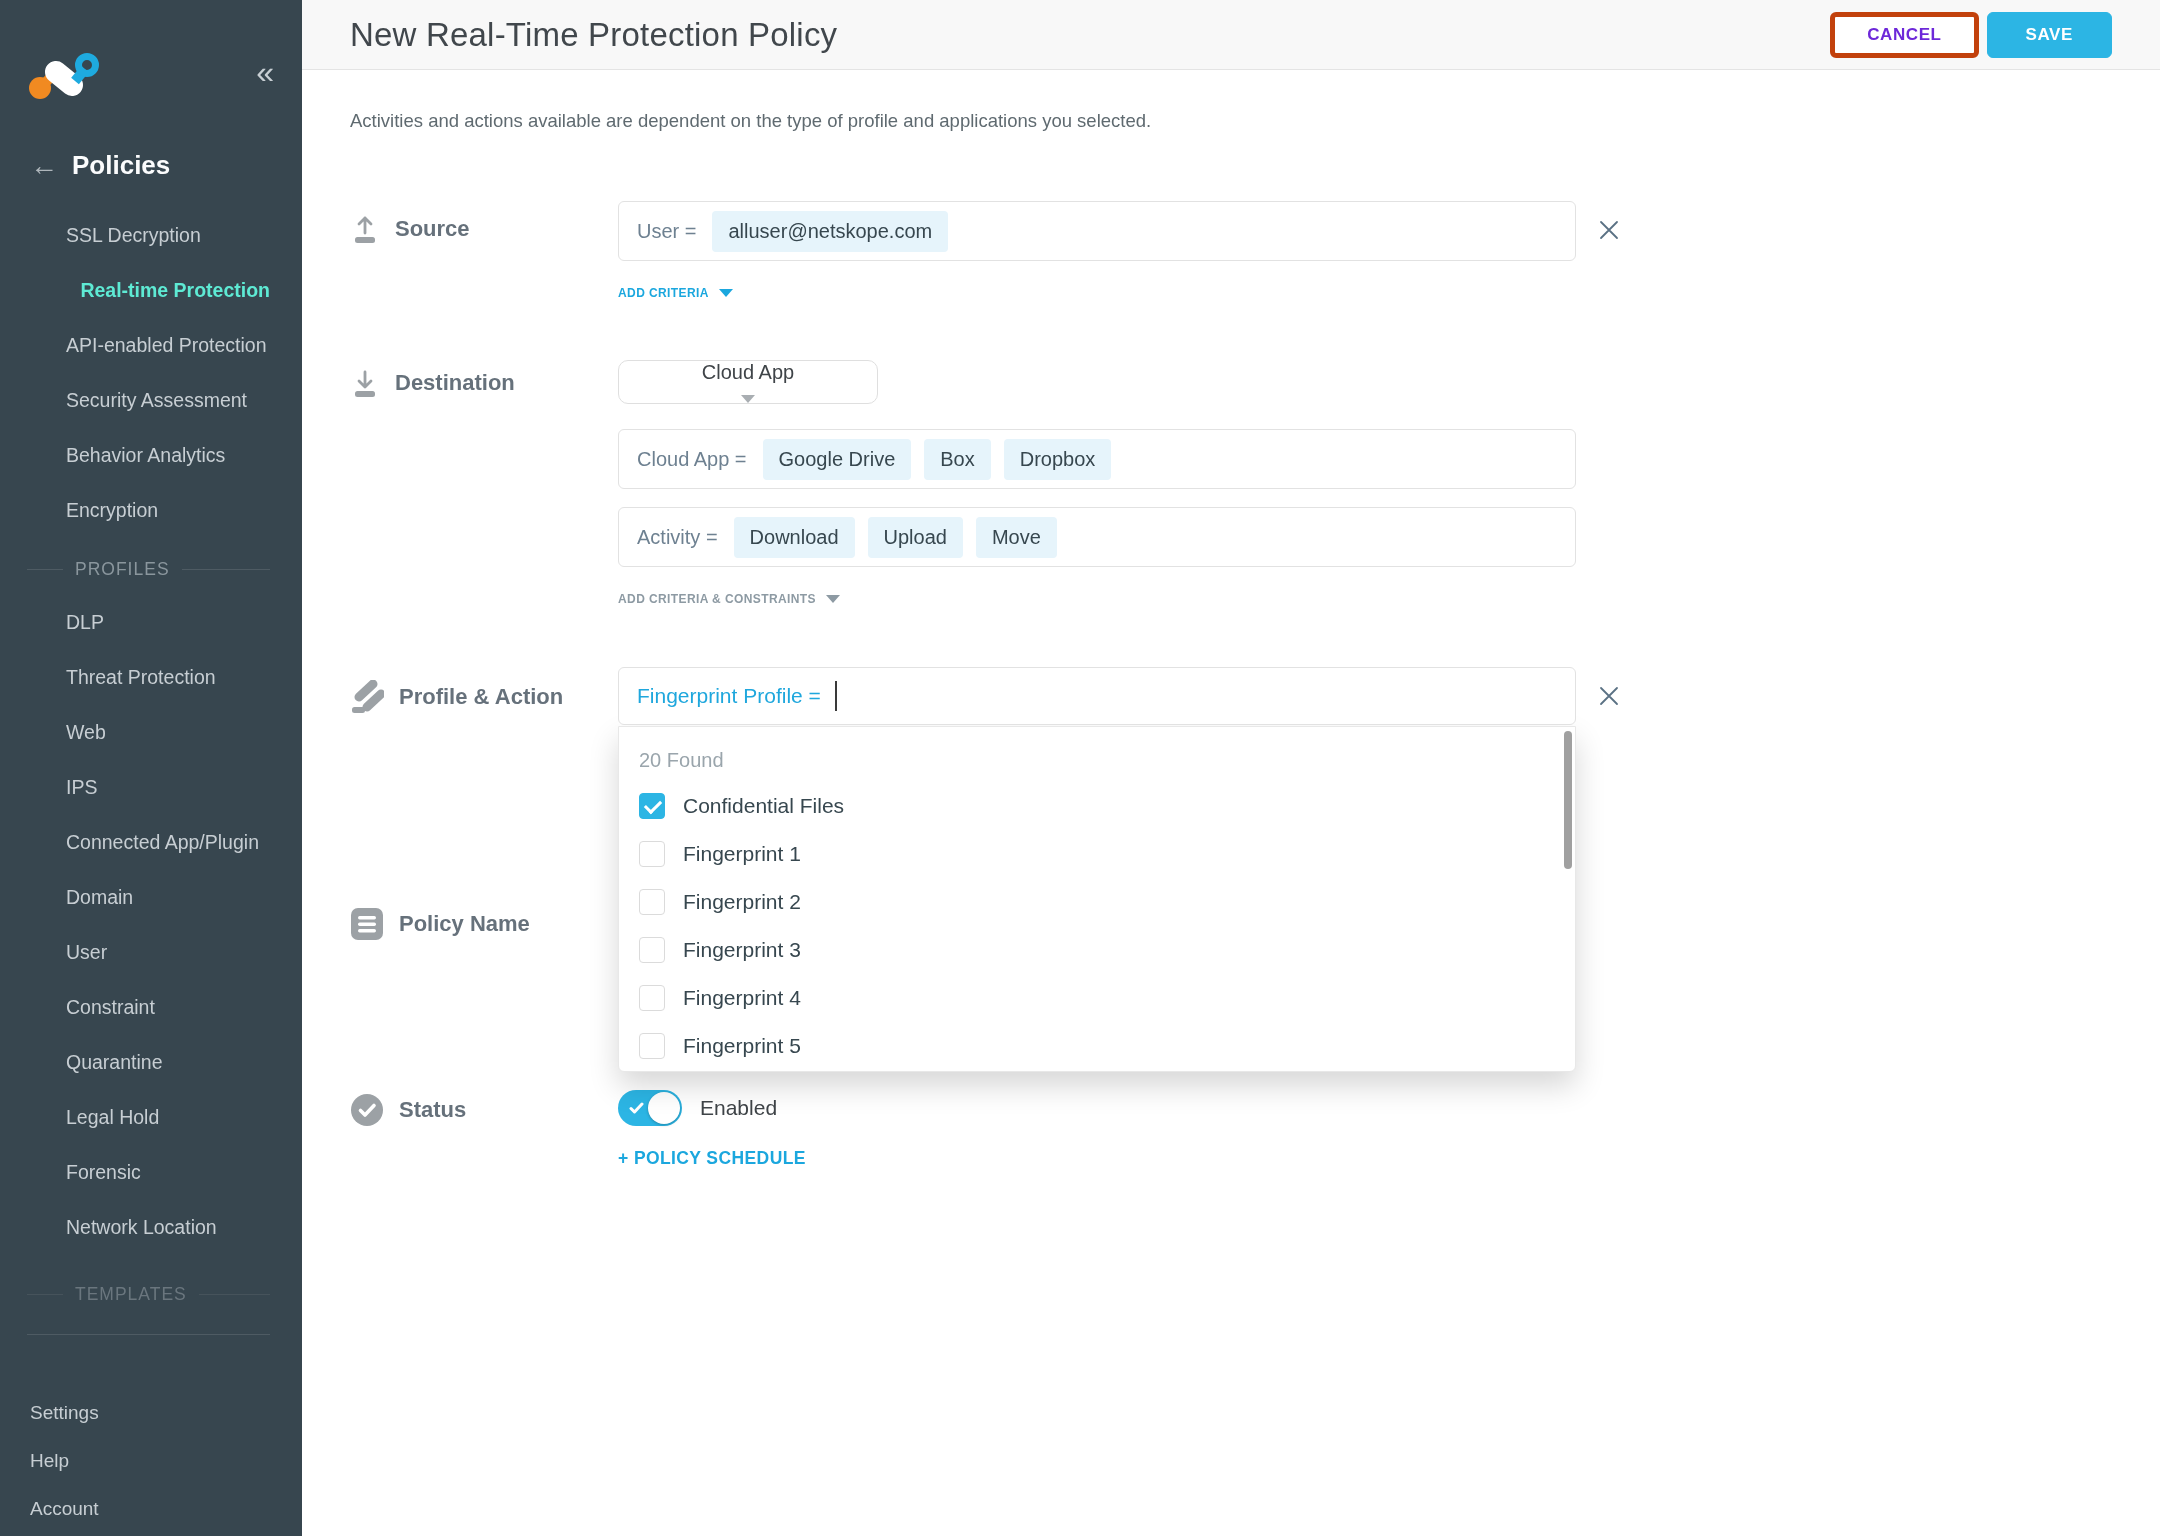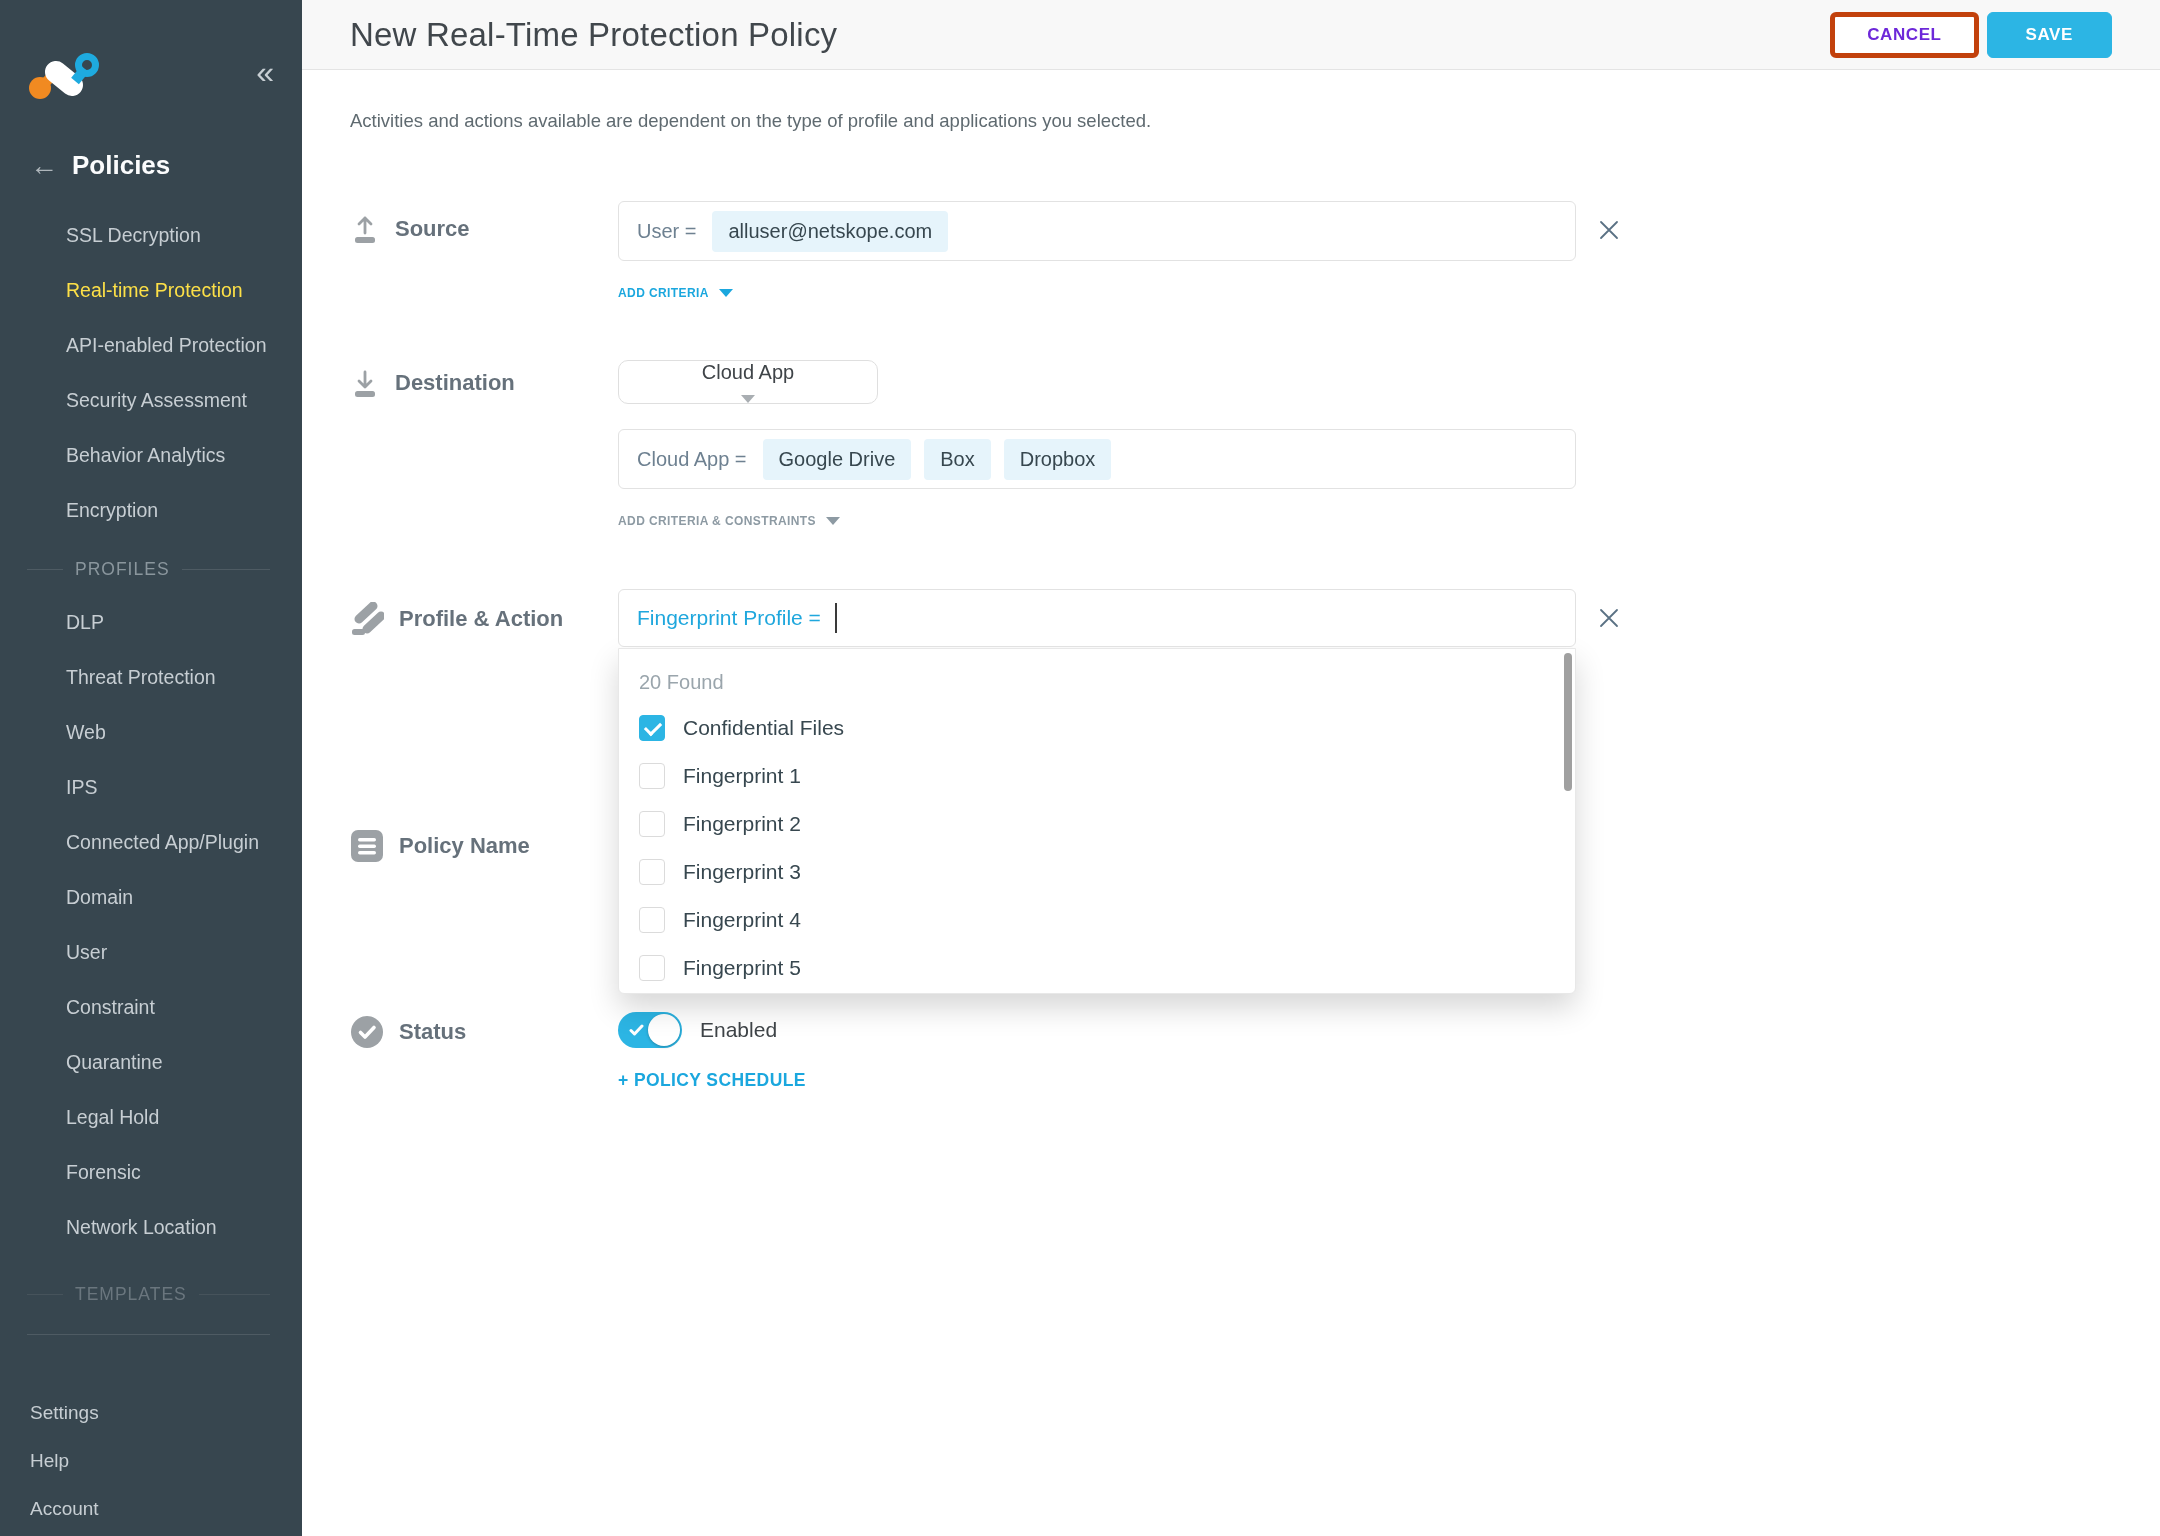--- a/index.html
+++ b/index.html
@@ -9,21 +9,21 @@
 
   
   .sb { position:absolute; top:0; left:0; bottom:0; width:302px; background:#37464F; color:#C7CED3; }
   .sb-logo { position:absolute; top:46px; left:26px; }
   .sb-collapse { position:absolute; top:56px; right:28px; font-size:32px; line-height:1; color:#C8CFD4; cursor:pointer; }
   .sb-back { position:absolute; top:150px; left:30px; display:flex; align-items:center; gap:14px; }
   .sb-back .arrow { color:#AEB6BB; font-size:28px; line-height:1; }
   .sb-back .txt { color:#FBFCFD; font-size:26px; font-weight:700; }
   .sb-nav { position:absolute; top:222px; left:27px; right:32px; list-style:none; }
   .sb-nav li.item { padding-left:39px; font-size:19.5px; line-height:26px; margin-bottom:29px; cursor:pointer; }
-  .sb-nav li.item.active { color:#fde047; font-weight:400; }
+  .sb-nav li.item.active { color:#5eead4; font-weight:700;text-align:right; }
   .sb-div { display:flex; align-items:center; gap:12px; margin:36px 0 30px; color:#8A969D; font-size:17.5px; letter-spacing:1px; height:20px; }
   .sb-div::before { content:""; width:36px; height:1px; background:#4E5B63; }
   .sb-div::after { content:""; flex:1; height:1px; background:#4E5B63; }
   .sb-div.dim { color:#6A767E; margin-top:44px; }
   .sb-div.dim::before, .sb-div.dim::after { background:#46535B; }
   .sb-hr { height:1px; background:#4E5B63; margin-top:24px; }
   .sb-footer { position:absolute; left:30px; bottom:16px; list-style:none; }
   .sb-footer li { font-size:19px; margin-top:26px; cursor:pointer; }
 
   
@@ -189,20 +189,26 @@
           <div class="select-box">
             <span>Cloud App</span>
             <span class="caret"></span>
           </div>
           <div class="crit-box first">
             <span class="crit-key">Cloud App =</span>
             <span class="chip">Google Drive</span>
             <span class="chip">Box</span>
             <span class="chip">Dropbox</span>
           </div>
+          <div class="crit-box second">
+            <span class="crit-key">Activity =</span>
+            <span class="chip">Download</span>
+            <span class="chip">Upload</span>
+            <span class="chip">Move</span>
+          </div>
           <button class="add-link gray">
             <span>ADD CRITERIA &amp; CONSTRAINTS</span>
             <span class="caret"></span>
           </button>
         </div>
       </div>
 
       <div class="form-row row-profile">
         <div class="row-label">
           <svg width="34" height="34" viewBox="0 0 34 34">

